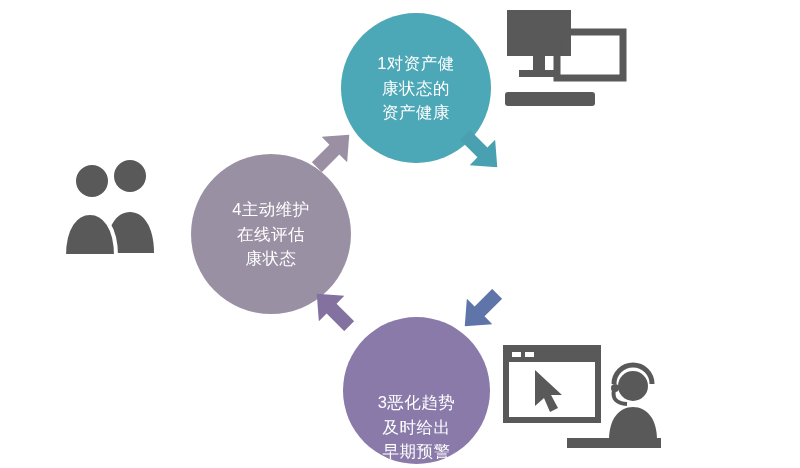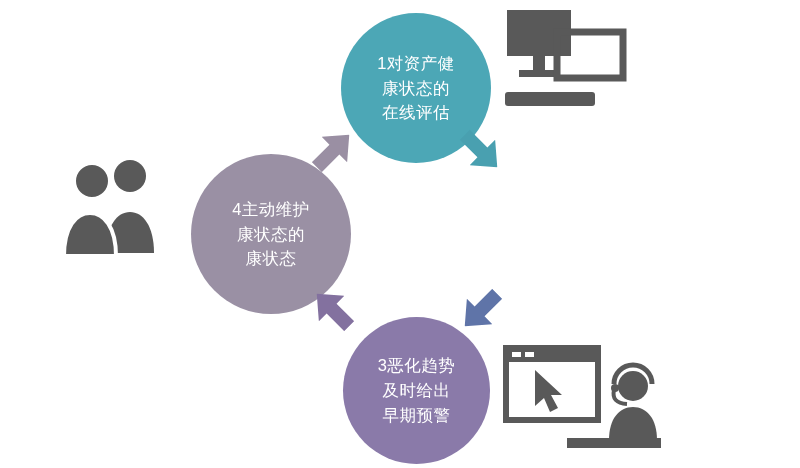--- a/index.html
+++ b/index.html
@@ -24,21 +24,21 @@
   }
   .circle-label {
     color: #ffffff;
     font-size: 16.5px;
     line-height: 1.5;
     white-space: pre-line;
     letter-spacing: 0.5px;
   }
   .circle-1 { left: 341px; top: 13px;  width: 150px; height: 150px; }
   .circle-2 { left: 466px; top: 165px; width: 152px; height: 152px; }
-  .circle-3 { left: 343px; top: 317px; width: 147px; height: 147px; }
+  .circle-3 { left: 343px; top: 317px; width: 147px; height: 147px; align-items: flex-end; }
   .circle-4 { left: 191px; top: 154px; width: 160px; height: 160px; }
 
   .arrow {
     position: absolute;
     width: 46px;
     height: 36px;
   }
   .arrow-4-1 { left: 310px; top: 133px; transform: rotate(-45deg); }
   .arrow-1-2 { left: 458px; top: 133px; transform: rotate(45deg); }
   .arrow-2-3 { left: 458px; top: 292px; transform: rotate(135deg); }
@@ -50,33 +50,33 @@
   .icon-support  { left: 503px; top: 340px; width: 160px; height: 112px; }
 </style>
 </head>
 <body>
 
 <div class="canvas">
 
   <div class="circle circle-1" style="background-color: rgb(76, 167, 182);">
     <span class="circle-label">1对资产健
 康状态的
-在线评估</span>
+资产健康</span>
   </div>
 
 
   <div class="circle circle-3" style="background-color: rgb(138, 122, 169);">
     <span class="circle-label">3恶化趋势
 及时给出
 早期预警</span>
   </div>
 
   <div class="circle circle-4" style="background-color: rgb(154, 144, 164);">
     <span class="circle-label">4主动维护
-康状态的
+在线评估
 康状态</span>
   </div>
 
   <svg class="arrow arrow-4-1" viewBox="0 0 46 36">
     <polygon points="0,11 25,11 25,0 46,18 25,36 25,25 0,25" style="fill: rgb(154, 143, 163);"></polygon>
   </svg>
 
   <svg class="arrow arrow-1-2" viewBox="0 0 46 36">
     <polygon points="0,11 25,11 25,0 46,18 25,36 25,25 0,25" style="fill: rgb(73, 160, 176);"></polygon>
   </svg>

